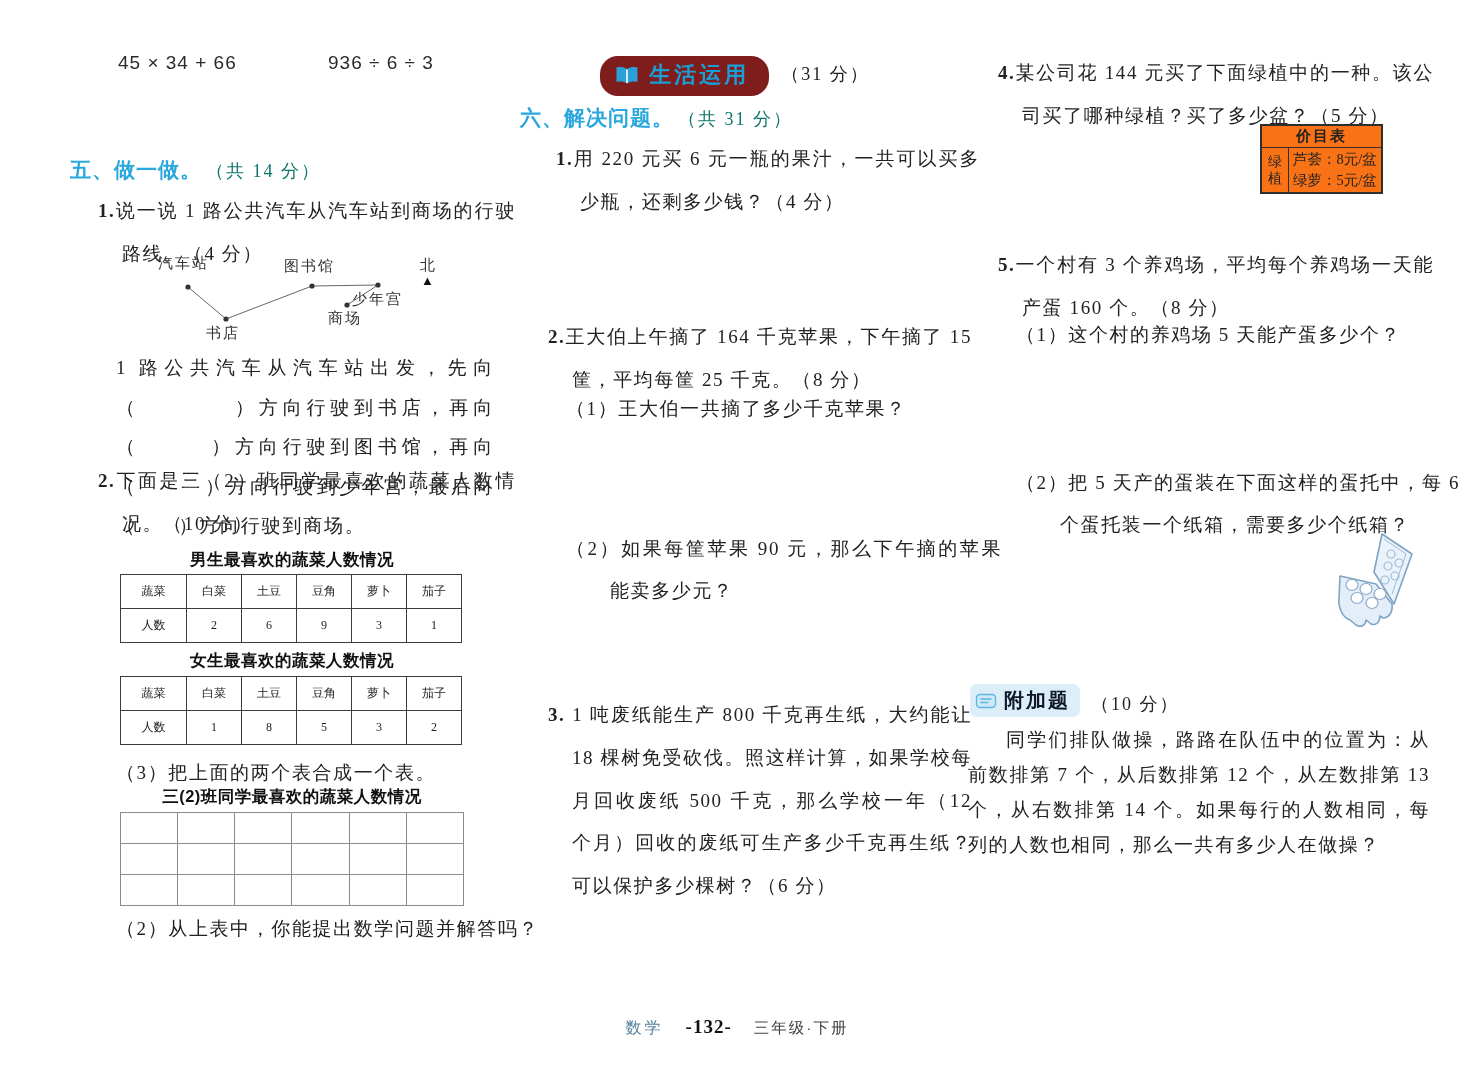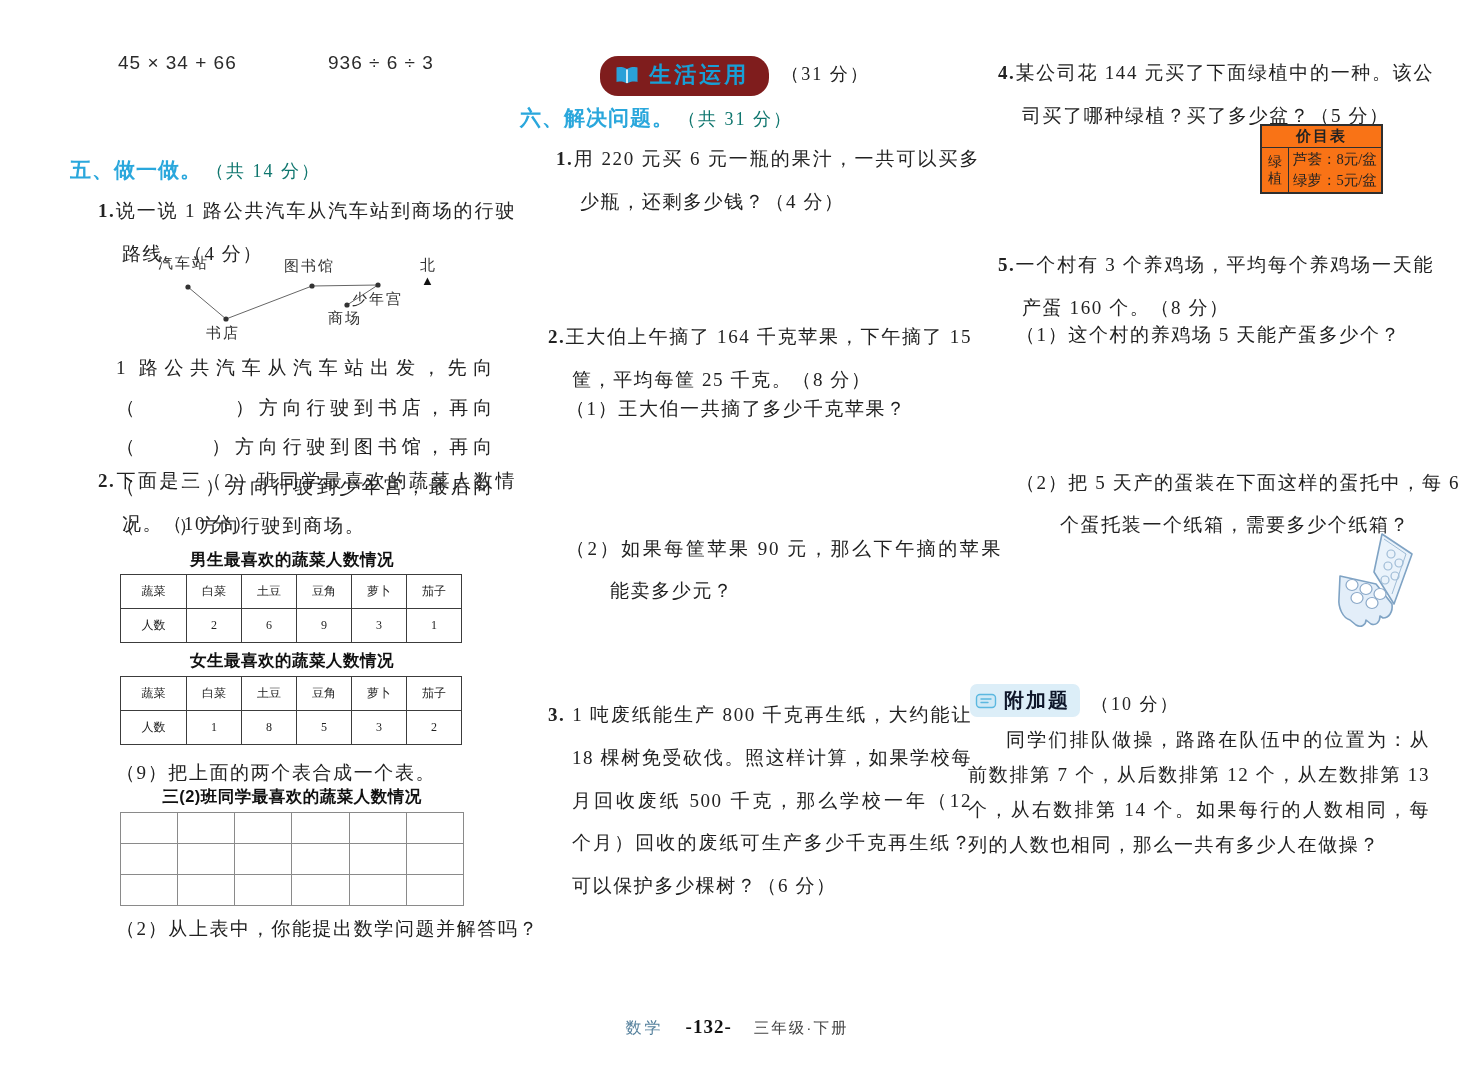--- a/index.html
+++ b/index.html
@@ -164,21 +164,21 @@
         <td>人数</td>
         <td>1</td>
         <td>8</td>
         <td>5</td>
         <td>3</td>
         <td>2</td>
       </tr>
     </tbody>
       </table>
 
-    <div class="abs sub" style="top:752px;left:46px;width:380px;">（9）把上面的两个表合成一个表。</div>
+    <div class="abs sub" style="top:752px;left:46px;width:380px;">（3）把上面的两个表合成一个表。</div>
 
     <div class="abs veg-title" style="top:786px;left:50px;width:344px;">三(2)班同学最喜欢的蔬菜人数情况</div>
     <table class="veg empty abs" style="top:812px;left:50px;width:344px;">
       <tbody>
           <tr>
             <td></td>
             <td></td>
             <td></td>
             <td></td>
             <td></td>

